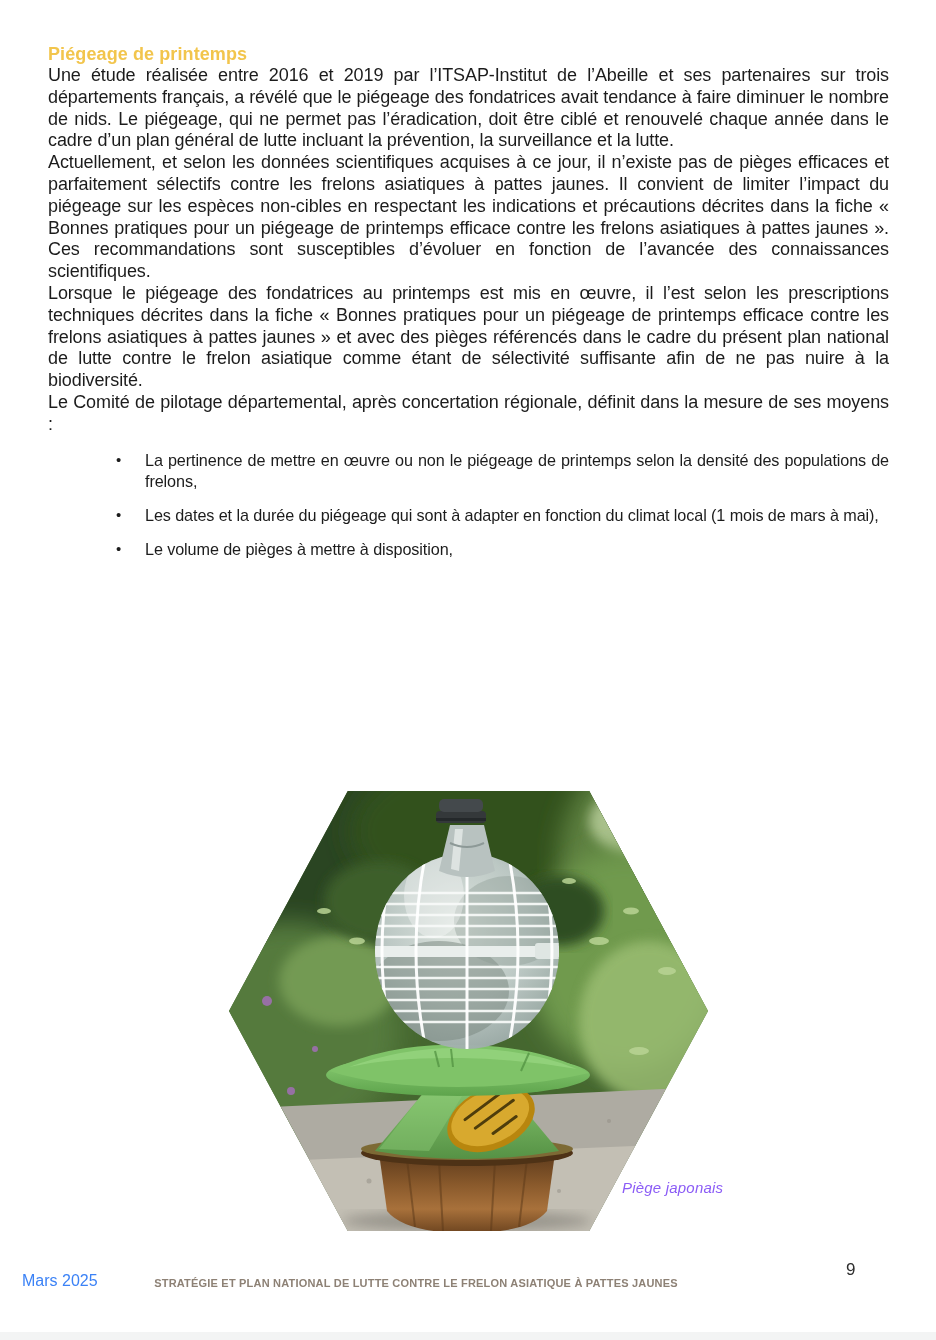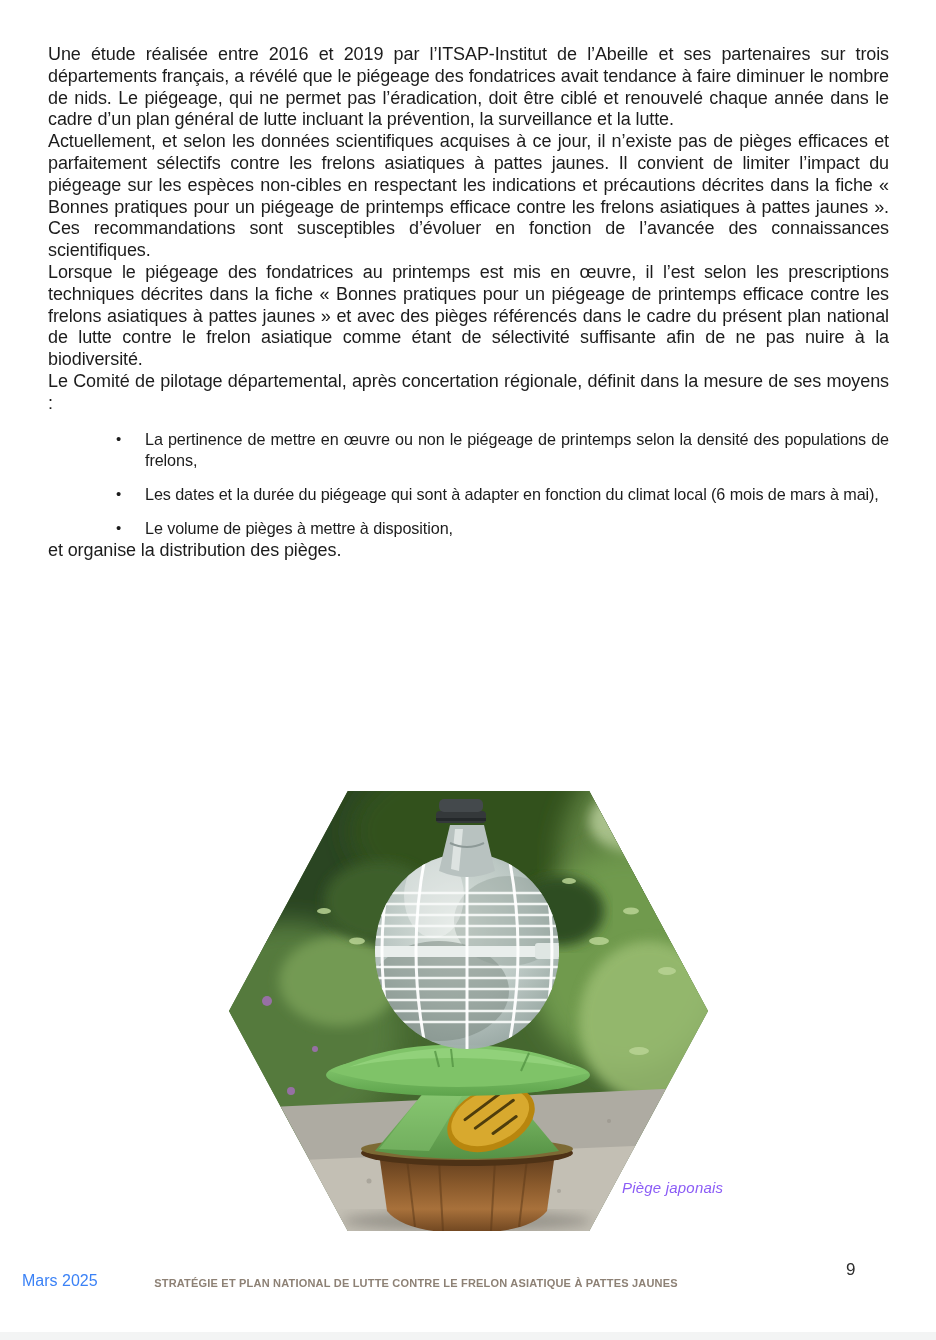--- a/index.html
+++ b/index.html
@@ -49,43 +49,43 @@
   }
   .footer-page{position:absolute;left:846px;top:1260px;font-size:17px;color:#2e2e2e;}
   .bottom-strip{position:absolute;left:0;right:0;bottom:0;height:8px;background:#f3f4f4;}
 </style>
 </head>
 <body>
 
 <div class="page">
 
   <div class="text-col">
+    <h1 class="heading">Piégeage de printemps</h1>
 
     <p class="body mt-p1">Une étude réalisée entre 2016 et 2019 par l’ITSAP-Institut de l’Abeille et ses partenaires sur trois départements français, a révélé que le piégeage des fondatrices avait tendance à faire diminuer le nombre de nids. Le piégeage, qui ne permet pas l’éradication, doit être ciblé et renouvelé chaque année dans le cadre d’un plan général de lutte incluant la prévention, la surveillance et la lutte.</p>
     <p class="body mt-p">Actuellement, et selon les données scientifiques acquises à ce jour, il n’existe pas de pièges efficaces et parfaitement sélectifs contre les frelons asiatiques à pattes jaunes. Il convient de limiter l’impact du piégeage sur les espèces non-cibles en respectant les indications et précautions décrites dans la fiche « Bonnes pratiques pour un piégeage de printemps efficace contre les frelons asiatiques à pattes jaunes ». Ces recommandations sont susceptibles d’évoluer en fonction de l’avancée des connaissances scientifiques.</p>
     <p class="body mt-p">Lorsque le piégeage des fondatrices au printemps est mis en œuvre, il l’est selon les prescriptions techniques décrites dans la fiche « Bonnes pratiques pour un piégeage de printemps efficace contre les frelons asiatiques à pattes jaunes » et avec des pièges référencés dans le cadre du présent plan national de lutte contre le frelon asiatique comme étant de sélectivité suffisante afin de ne pas nuire à la biodiversité.</p>
 
     <p class="body mt-committee">Le Comité de pilotage départemental, après concertation régionale, définit dans la mesure de ses moyens :</p>
 
     <ul class="bullets">
       <li>
         <span class="dot">•</span>
         <span>La pertinence de mettre en œuvre ou non le piégeage de printemps selon la densité des populations de frelons,</span>
       </li>
       <li>
         <span class="dot">•</span>
-        <span>Les dates et la durée du piégeage qui sont à adapter en fonction du climat local (6 mois de mars à mai),</span>
+        <span>Les dates et la durée du piégeage qui sont à adapter en fonction du climat local (1 mois de mars à mai),</span>
       </li>
       <li>
         <span class="dot">•</span>
         <span>Le volume de pièges à mettre à disposition,</span>
       </li>
     </ul>
 
-    <p class="body closing">et organise la distribution des pièges.</p>
   </div>
 
   <div class="hex-figure">
     <svg width="479" height="440" viewBox="0 0 479 440" xmlns="http://www.w3.org/2000/svg">
       <defs>
         <filter id="b6">
             <feGaussianBlur stdDeviation="6"></feGaussianBlur>
           </filter>
         <filter id="b12">
             <feGaussianBlur stdDeviation="12"></feGaussianBlur>

